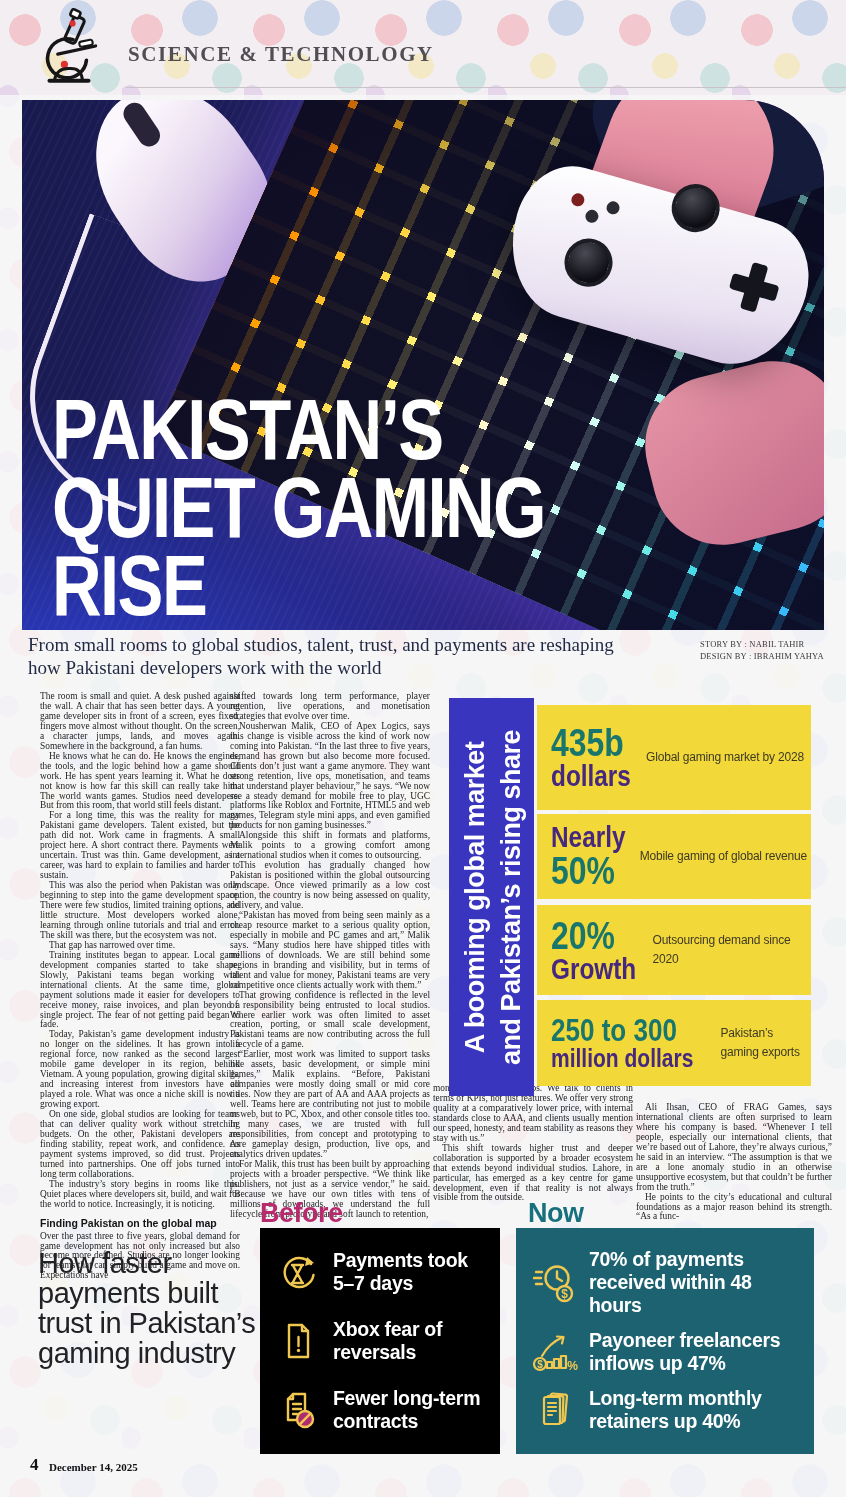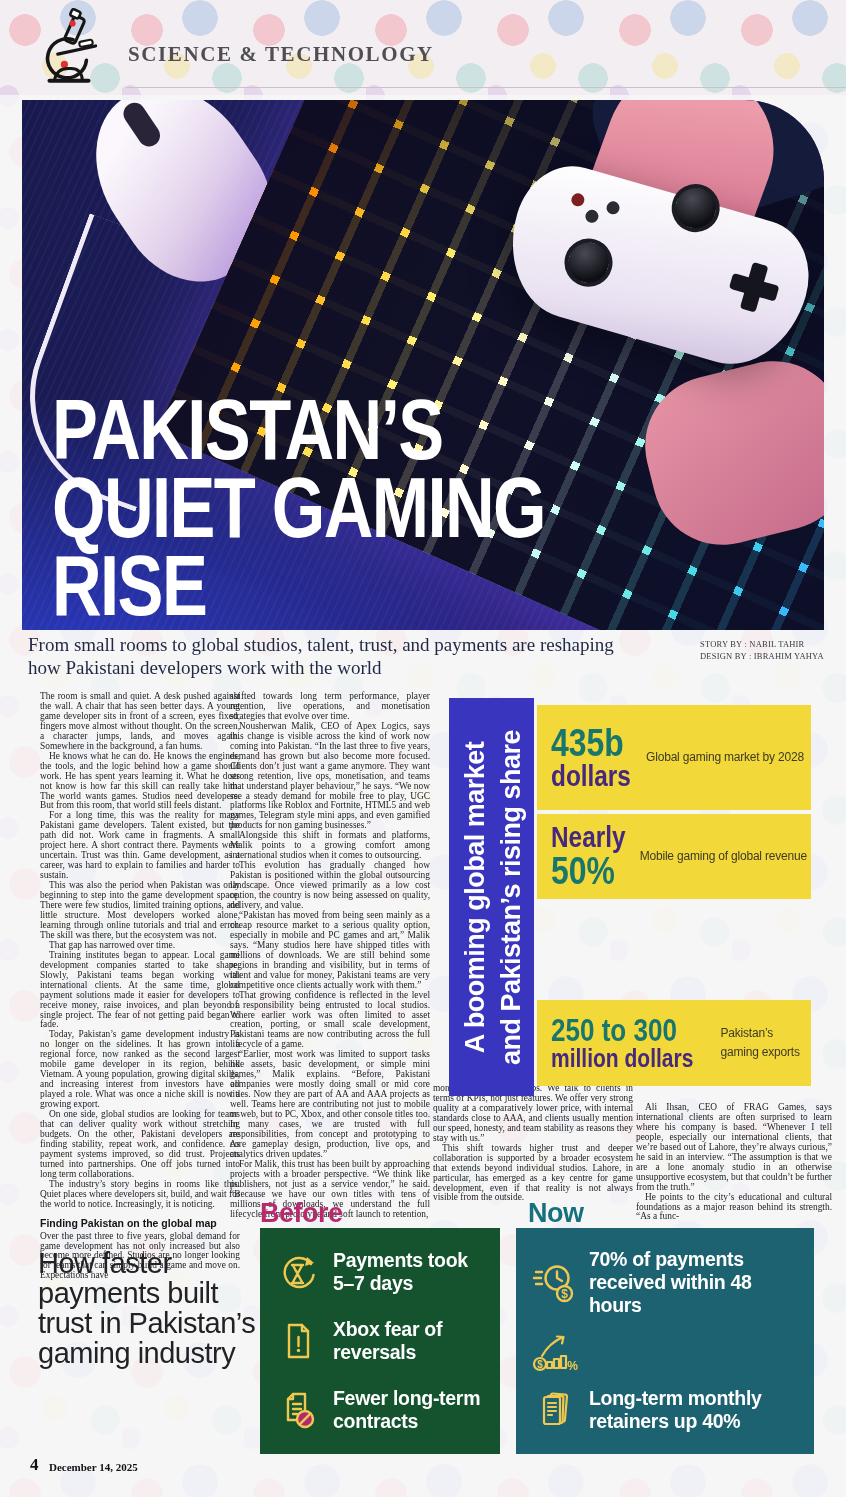--- a/index.html
+++ b/index.html
@@ -106,21 +106,21 @@
   .sc4 .stat .small{font-size:25px;}
   .stat-desc{flex:1;font-size:12px;line-height:19.5px;color:#3e3a26;letter-spacing:-0.2px;}
   
   .pay-title{position:absolute;left:38px;top:1248px;width:235px;z-index:5;
     font-size:29px;line-height:30px;color:#222226;letter-spacing:-0.5px;}
   .pay-label{position:absolute;top:1198px;z-index:5;font-weight:bold;font-size:27px;letter-spacing:-0.5px;}
   .label-before{left:260px;color:#b8296e;}
   .label-now{left:528px;color:#17707e;}
   .panel{position:absolute;top:1228px;height:226px;z-index:5;box-sizing:border-box;
     display:flex;flex-direction:column;justify-content:space-between;padding:20px 12px 20px 14px;}
-  .panel-before{left:260px;width:240px;background:#14532d;}
+  .panel-before{left:260px;width:240px;background:#000000;}
   .panel-now{left:516px;width:298px;background:#1d6270;}
   .pay-row{display:flex;align-items:center;gap:11px;}
   .pay-row .txt{color:#ffffff;font-weight:bold;font-size:19.5px;line-height:23px;letter-spacing:-0.3px;}
   .pay-icon{flex:0 0 48px;width:48px;height:48px;}
   
   .pageno{position:absolute;left:30px;top:1455px;z-index:5;
     font-family:"Liberation Serif",serif;font-weight:bold;font-size:17px;color:#121212;}
   .pagedate{position:absolute;left:49px;top:1461px;z-index:5;
     font-family:"Liberation Serif",serif;font-weight:bold;font-size:11px;color:#121212;}
 </style>
@@ -226,20 +226,27 @@
     </div>
     <div class="stat-desc">Global gaming market by 2028</div>
   </div>
   <div class="stat-card sc2">
     <div class="stat">
       <span class="p small">Nearly</span>
       <span class="t big">50%</span>
     </div>
     <div class="stat-desc">Mobile gaming of global revenue</div>
   </div>
+  <div class="stat-card sc3">
+    <div class="stat">
+      <span class="t big">20%</span>
+      <span class="p small">Growth</span>
+    </div>
+    <div class="stat-desc">Outsourcing demand since 2020</div>
+  </div>
   <div class="stat-card sc4">
     <div class="stat">
       <span class="t big">250 to 300</span>
       <span class="p small">million dollars</span>
     </div>
     <div class="stat-desc">Pakistan’s gaming exports</div>
   </div>
 </div>
 
 <div class="pay-title">How faster payments built trust in Pakistan’s gaming industry</div>
@@ -305,20 +312,21 @@
         <path d="M12 28 C17 19 24 13 33 9"></path>
         <polyline points="27,8.5 33.5,9 32,15.5"></polyline>
         <rect x="17" y="34" width="5" height="6"></rect>
         <rect x="24" y="31" width="5" height="9"></rect>
         <rect x="31" y="28" width="5" height="12"></rect>
         <circle cx="10" cy="36" r="6"></circle>
         <text x="10" y="40" font-size="10" font-weight="bold" fill="#f1c84f" stroke="none" text-anchor="middle" font-family="Liberation Sans, sans-serif">$</text>
         <text x="42.5" y="42" font-size="12" font-weight="bold" fill="#f1c84f" stroke="none" text-anchor="middle" font-family="Liberation Sans, sans-serif">%</text>
       </svg>
     </span>
+    <span class="txt">Payoneer freelancers inflows up 47%</span>
   </div>
   <div class="pay-row">
     <span class="pay-icon">
       <svg viewBox="0 0 48 48" width="48" height="48" fill="none" stroke="#f1c84f" stroke-width="2.2" stroke-linecap="round" stroke-linejoin="round">
         <rect x="20" y="8" width="16" height="27" rx="2" transform="rotate(5 28 21)"></rect>
         <rect x="17" y="10" width="16" height="27" rx="2" transform="rotate(2 25 23)" fill="#1d6270"></rect>
         <rect x="14" y="11" width="16" height="27" rx="2" fill="#1d6270"></rect>
         <line x1="18" y1="17" x2="26" y2="17"></line>
         <line x1="18" y1="21" x2="26" y2="21"></line>
         <line x1="18" y1="25" x2="26" y2="25"></line>

